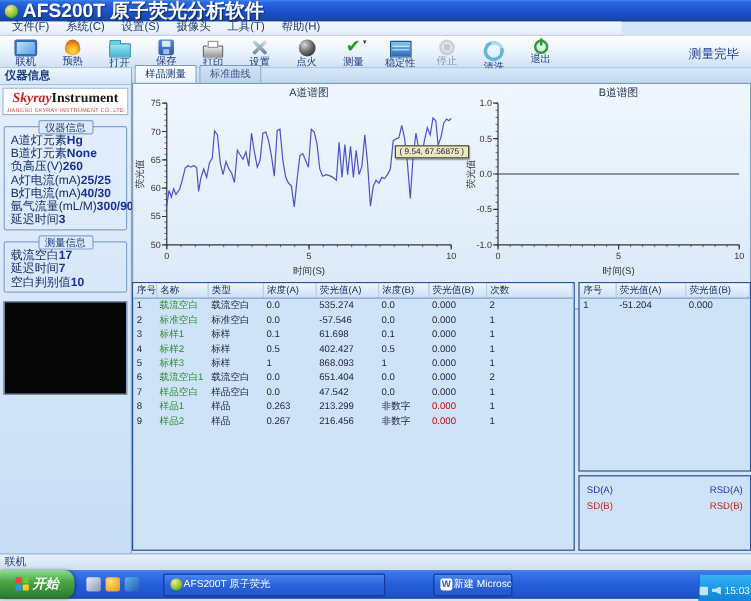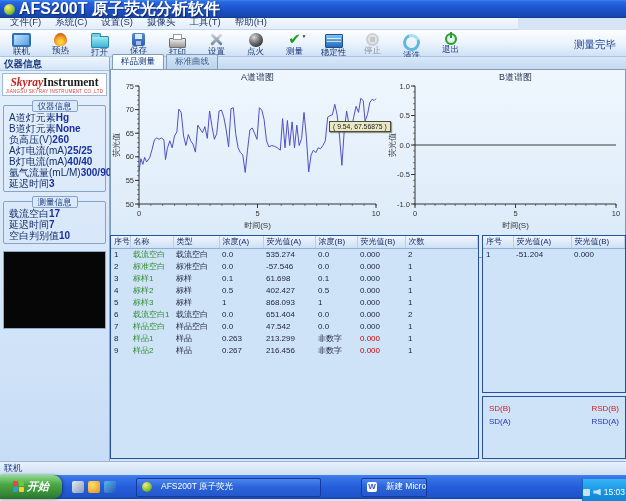--- a/index.html
+++ b/index.html
@@ -130,21 +130,21 @@
   .flag i{position:absolute;width:5px;height:5px;border-radius:1px}
   .flag .f1{left:0;top:0;background:#e44}
   .flag .f2{right:0;top:0;background:#6c3}
   .flag .f3{left:0;bottom:0;background:#39d}
   .flag .f4{right:0;bottom:0;background:#fc3}
   #quick{display:flex;gap:4px;margin:0 8px 0 10px;align-items:center}
   .ql{width:12px;height:12px;border-radius:2px}
   .ql1{background:linear-gradient(135deg,#e8ecf4,#8898b8)}
   .ql2{background:radial-gradient(circle at 35% 30%,#ffe070,#e89018)}
   .ql3{background:linear-gradient(135deg,#58b8e8,#2858b8)}
-  .taskbtn{height:19px;border-radius:2px;border:1px solid #16389a;display:flex;align-items:center;gap:9px;
+  .taskbtn{height:19px;border-radius:2px;border:1px solid #16389a;display:flex;align-items:center;gap:1px;
     padding:0 5px;color:#fff;font-size:8.5px;white-space:nowrap;overflow:hidden;box-sizing:border-box;
     background:linear-gradient(180deg,#4b85ee,#2a63d8 50%,#2558cc)}
   .task-ico{width:10px;height:10px;border-radius:50%;flex:0 0 auto;
     background:radial-gradient(circle at 35% 30%,#ffe878,#88c838 55%,#3a7818)}
   .task-ico.word{border-radius:2px;background:#fff;color:#2a5ad8;font-size:8px;font-weight:bold;line-height:10px;text-align:center}
   #tray{position:absolute;right:0;top:4px;height:26px;width:44px;display:flex;align-items:center;justify-content:flex-end;
     background:linear-gradient(180deg,#35b5f5 0%,#1993e5 50%,#1180cf 100%);border-left:1px solid #0f6ab8;padding-right:1px;box-sizing:border-box;gap:3px}
   .tray-ico{width:8px;height:7px;background:#d8ecfa;border-radius:1px;opacity:.9}
   .tray-ico.spk{clip-path:polygon(0 30%,40% 30%,100% 0,100% 100%,40% 70%,0 70%)}
   #clock{color:#fff;font-size:8.5px}
@@ -240,21 +240,21 @@
         <div class="grow">
           <span class="gl">负高压(V)</span>
           <span class="gv">260</span>
         </div>
         <div class="grow">
           <span class="gl">A灯电流(mA)</span>
           <span class="gv">25/25</span>
         </div>
         <div class="grow">
           <span class="gl">B灯电流(mA)</span>
-          <span class="gv">40/40</span>
+          <span class="gv">40/30</span>
         </div>
         <div class="grow">
           <span class="gl">氩气流量(mL/M)</span>
           <span class="gv">300/900</span>
         </div>
         <div class="grow">
           <span class="gl">延迟时间</span>
           <span class="gv">3</span>
         </div>
       </div>
@@ -565,26 +565,26 @@
             <tr>
               <td>1</td>
               <td>-51.204</td>
               <td>0.000</td>
             </tr>
           </tbody>
       </table>
     </div>
     <div id="statsPanel" class="panel">
       <div class="stat-row">
+        <span class="stat-blue">SD(A)</span>
+        <span class="stat-blue">RSD(A)</span>
+      </div>
+      <div class="stat-row">
         <span class="stat-red">SD(B)</span>
         <span class="stat-red">RSD(B)</span>
-      </div>
-      <div class="stat-row">
-        <span class="stat-blue">SD(A)</span>
-        <span class="stat-blue">RSD(A)</span>
       </div>
     </div>
   </div>
 </div>
 
 <div id="statusbar" class="abs">
   <span>联机</span>
 </div>
 
 <div id="taskbar" class="abs">

